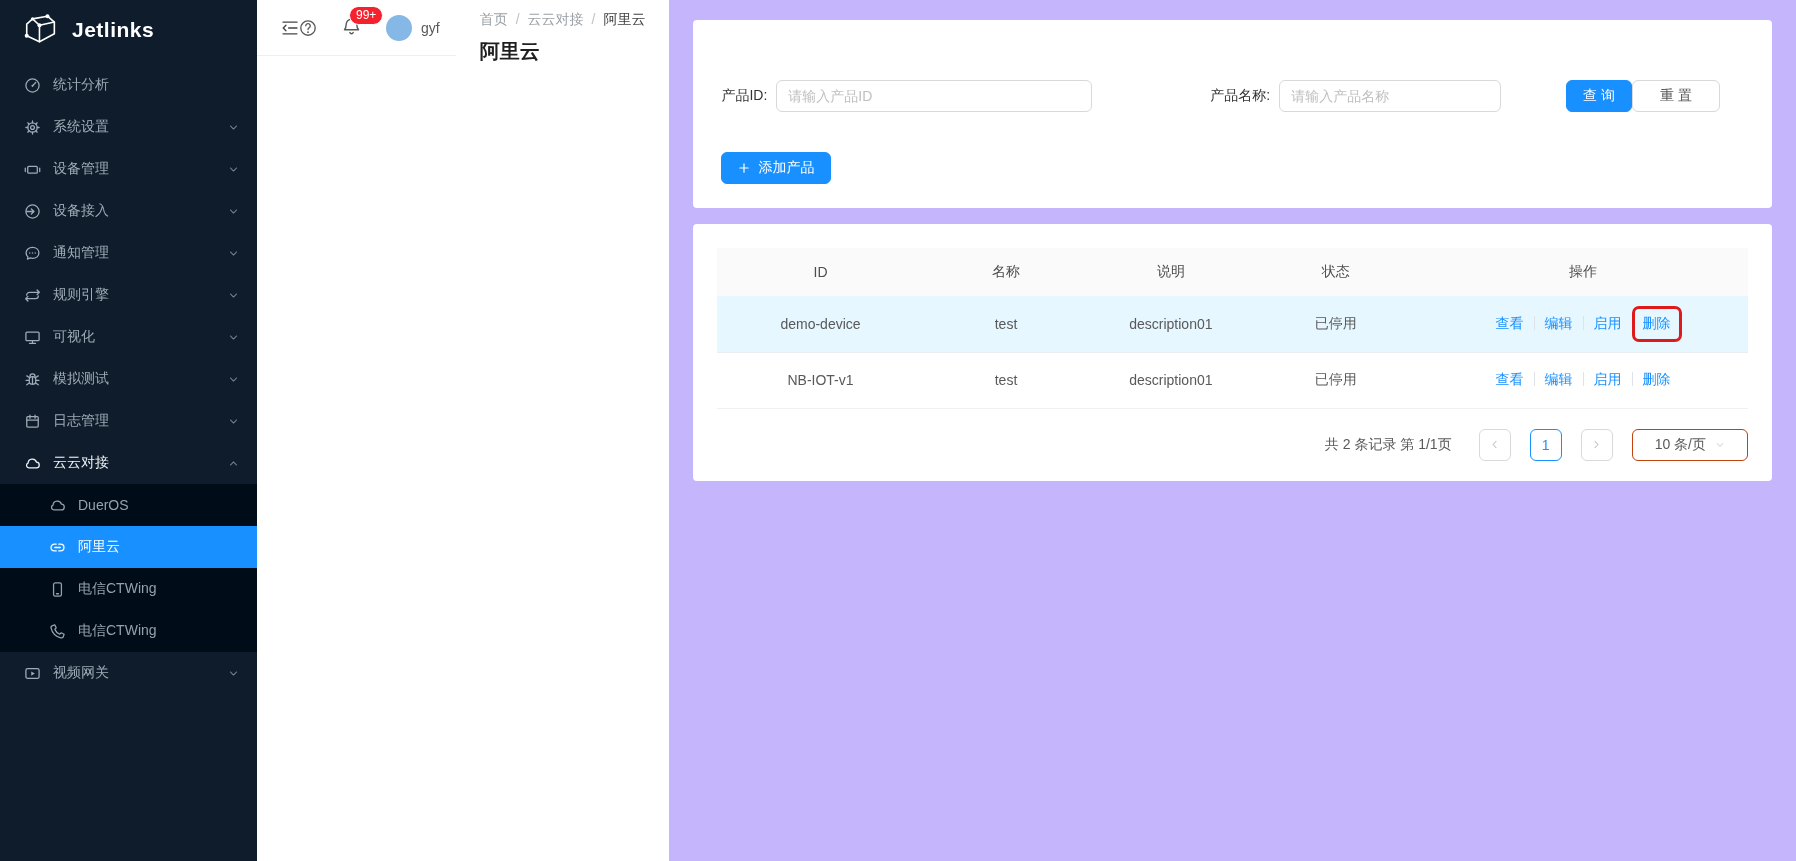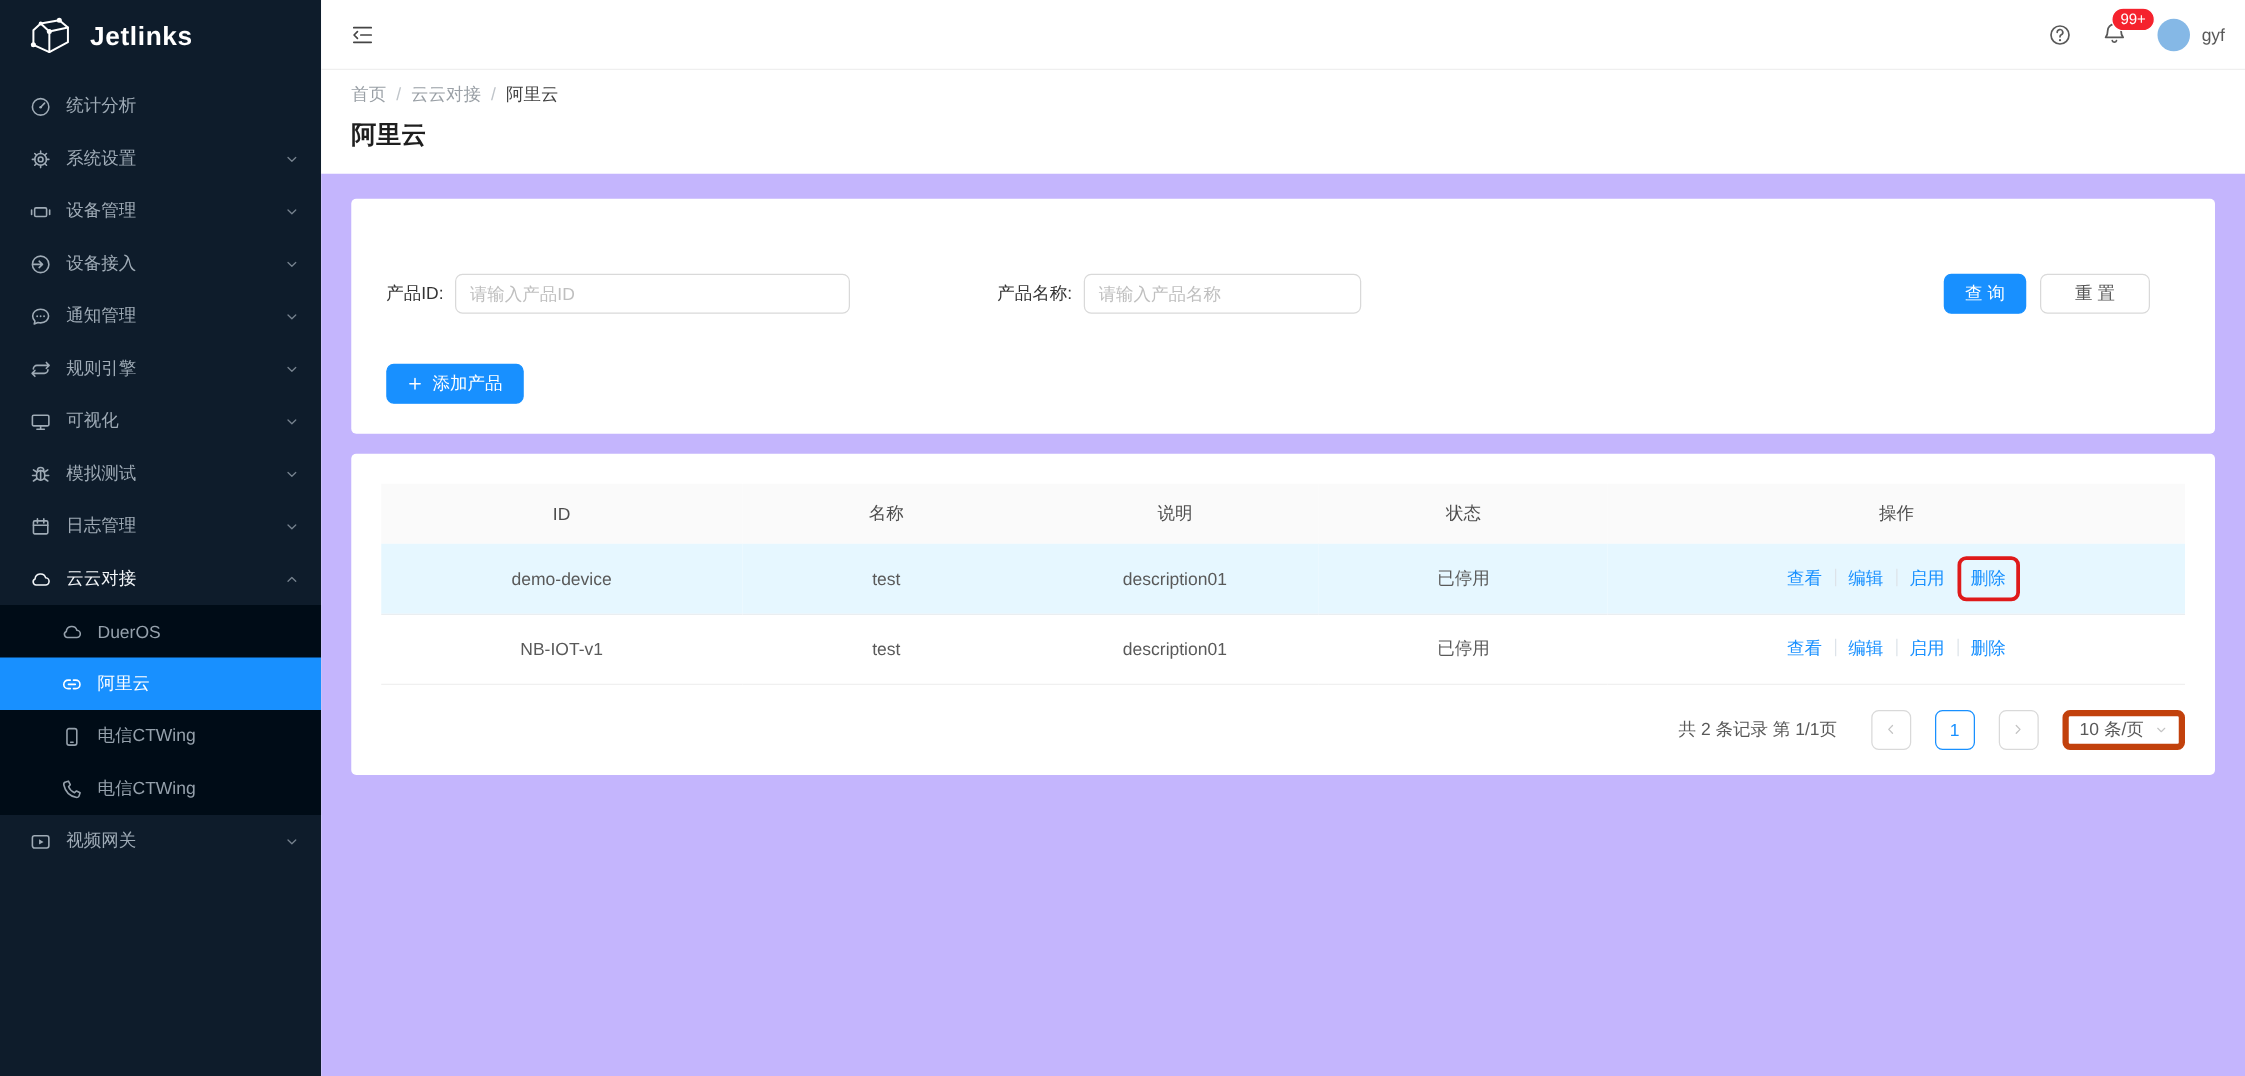--- a/index.html
+++ b/index.html
@@ -21,21 +21,21 @@
   .menu-item .mi-icon svg { width:17px; height:17px; }
   .menu-item .mi-label { margin-left:12px; white-space:nowrap; }
   .menu-item .arrow { margin-left:auto; color:#76828e; }
   .menu-item .arrow svg { width:11px; height:11px; }
   .menu-item.open { color:#f2f5f8; }
   .submenu { background:var(--submenu-bg,#000c17); }
   .menu-item.sub { padding-left:49px; color:#95a1ac; }
   .menu-item.sub.selected { background:var(--primary,#1890ff); color:#fff; }
 
   
-  .main { flex:1; display:flex; flex-direction:column; background:#fff; min-width:0; }
+  .main { flex:1; display:flex; flex-direction:row; background:#fff; min-width:0; }
   .topbar { height:56px; display:flex; align-items:center; padding:0 16px 0 24px; background:#fff; border-bottom:1px solid #efefef; flex:none; }
   .fold { color:#454545; cursor:pointer; }
   .fold svg { width:18px; height:18px; }
   .topbar-right { margin-left:auto; display:flex; align-items:center; gap:25px; }
   .help { color:#595959; cursor:pointer; } .help svg { width:18px; height:18px; }
   .bell-wrap { position:relative; cursor:pointer; color:#595959; }
   .bell-wrap svg { width:19px; height:19px; }
   .badge { position:absolute; top:-11px; left:7px; background:var(--badge,#f5222d); color:#fff; font-size:12px;
            height:19px; line-height:17px; padding:0 6px; border-radius:10px; border:1px solid #fff; white-space:nowrap; }
   .user { display:flex; align-items:center; gap:9px; cursor:pointer; }
@@ -54,21 +54,21 @@
 
   
   .search-card { padding:60px 28px 24px; }
   .form-row { display:flex; align-items:center; }
   .f-label { color:#333; margin-right:9px; white-space:nowrap; }
   .f-input { height:32px; border:1px solid #d9d9d9; border-radius:6px; padding:0 11px; font-size:14px; color:#595959; outline:none;
              font-family:inherit; }
   .f-input::placeholder { color:#bfbfbf; }
   .w1 { width:316px; } .w2 { width:222px; margin-right:0; }
   .gap2 { margin-left:118px; }
-  .form-btns { margin-left:auto; margin-right:24px; display:flex; gap:11px; }
+  .form-btns { margin-left:auto; margin-right:24px; display:flex; }
   .btn { height:32px; border-radius:6px; font-size:14px; cursor:pointer; font-family:inherit; display:inline-flex; align-items:center; justify-content:center; }
   .btn-primary { background:var(--primary,#1890ff); color:#fff; border:1px solid var(--primary,#1890ff); width:66px; }
   .btn-default { background:#fff; color:#555; border:1px solid #d9d9d9; width:88px; }
   .add-row { margin-top:40px; }
   .btn-add { padding:0 16px; gap:8px; width:auto; }
   .btn-add .i svg { width:12px; height:12px; }
 
   
   .table-card { margin-top:16px; padding:24px 24px 20px; }
   table { width:100%; border-collapse:collapse; table-layout:fixed; }
@@ -81,22 +81,22 @@
   .ann::after { content:""; position:absolute; left:-11px; right:-11px; top:-9px; bottom:-9px;
                 border:3px solid var(--annotation,#df1a1a); border-radius:7px; pointer-events:none; }
 
   
   .pagination { display:flex; align-items:center; justify-content:flex-end; gap:19px; margin-top:20px; color:#595959; }
   .pg-summary { margin-right:8px; }
   .pg-btn { width:32px; height:32px; border:1px solid #d9d9d9; border-radius:6px; background:#fff; display:inline-flex;
             align-items:center; justify-content:center; cursor:pointer; color:#c4c4c4; font-family:inherit; font-size:14px; }
   .pg-btn svg { width:11px; height:11px; }
   .pg-btn.current { border-color:var(--primary,#1890ff); color:var(--primary,#1890ff); }
-  .pg-select { height:32px; border:5px solid #c2410c; border-radius:6px; background:#fff; display:inline-flex; align-items:center;
-               padding:0 9px; gap:9px; cursor:pointer; color:#595959; }
+  .pg-select { height:32px; border:1px solid #c2410c; border-radius:6px; background:#fff; display:inline-flex; align-items:center;
+               padding:0 22px; gap:9px; cursor:pointer; color:#595959; }
   .pg-select .i { color:#c4c4c4; } .pg-select svg { width:10px; height:10px; }
 </style>
 </head>
 <body>
 
 <aside class="sidebar">
   <div class="logo">
     <span class="i">
         <svg viewBox="0 0 36 32" stroke="currentColor" fill="none" stroke-width="1.5" stroke-linecap="round" stroke-linejoin="round">
           <path d="M11 5.5 L25 3 L31.5 8.5 L31.5 19.5 L17.5 27 L5.5 21.5 L5.5 10.5 Z"></path>

